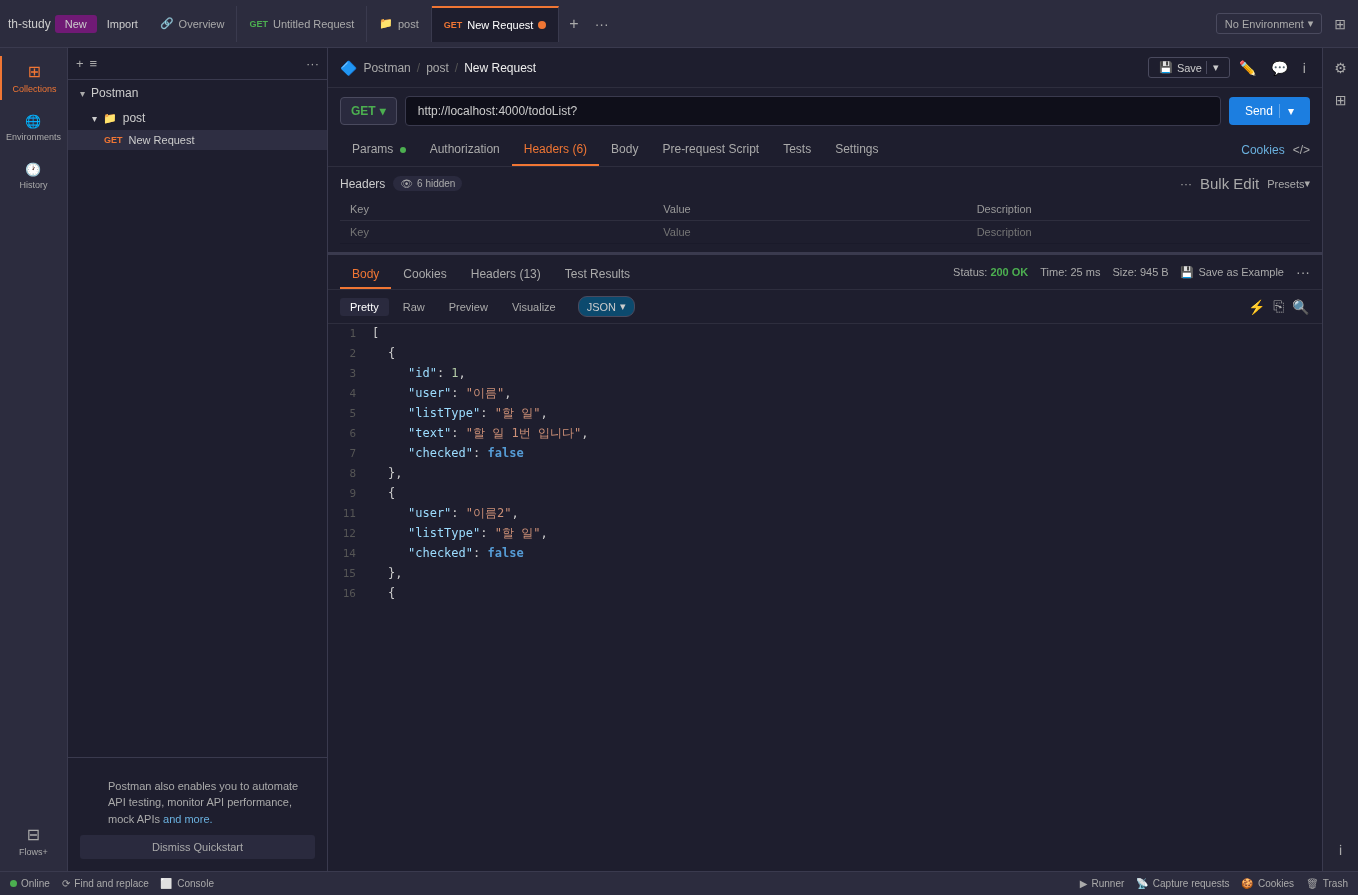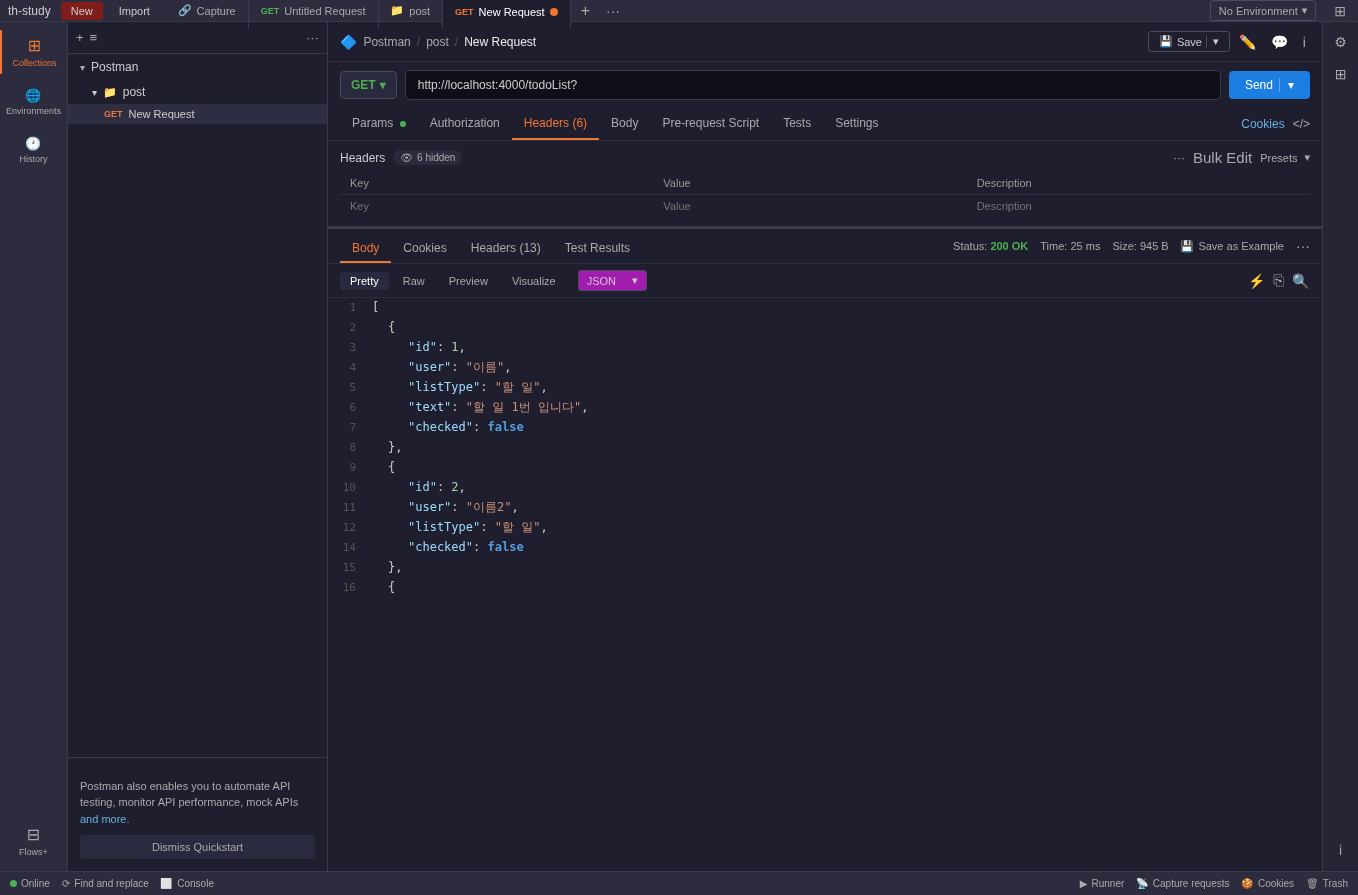--- a/index.html
+++ b/index.html
@@ -1,21 +1,21 @@
 <!DOCTYPE html>
 <html><head>
   <meta charset="utf-8">
   <style>
     * { box-sizing: border-box; margin: 0; padding: 0; }
     body { font-family: -apple-system, BlinkMacSystemFont, 'Segoe UI', sans-serif; font-size: 12px; background: #1a1a2e; color: #ccc; height: 895px; overflow: hidden; display: flex; flex-direction: column; }
 
     
-    .top-bar { display: flex; align-items: center; background: #2c2c3e; height: 22px; padding: 0 8px; gap: 6px; flex-shrink: 0; border-bottom: 1px solid #3a3a4e; }
+    .top-bar { display: flex; align-items: center; background: #2c2c3e; height: 48px; padding: 0 8px; flex-shrink: 0; border-bottom: 1px solid #3a3a4e; }
     .workspace-name { color: #ccc; font-size: 12px; font-weight: 500; margin-right: 4px; }
-    .btn-new { background: #7f1d1d; border: none; color: #ccc; padding: 3px 10px; border-radius: 3px; cursor: pointer; font-size: 11px; }
+    .btn-new { background: #701a75; border: none; color: #ccc; padding: 3px 10px; border-radius: 3px; cursor: pointer; font-size: 11px; }
     .btn-import { background: transparent; border: none; color: #ccc; padding: 3px 10px; cursor: pointer; font-size: 11px; }
     .tabs-bar { display: flex; align-items: center; flex: 1; overflow: hidden; gap: 0; }
     .tab { display: flex; align-items: center; gap: 5px; padding: 0 12px; height: 36px; font-size: 11px; color: #aaa; cursor: pointer; border-right: 1px solid #3a3a4e; white-space: nowrap; position: relative; }
     .tab.active { background: #1e1e2e; color: #fff; border-top: 2px solid #f07634; }
     .tab .method-badge { font-size: 9px; font-weight: bold; }
     .method-get { color: #4caf50; }
     .method-get-orange { color: #f07634; }
     .tab .close-dot { width: 8px; height: 8px; border-radius: 50%; background: #f07634; }
     .tab-add { padding: 0 10px; color: #aaa; cursor: pointer; font-size: 16px; line-height: 36px; }
     .tab-more { padding: 0 6px; color: #aaa; cursor: pointer; font-size: 14px; }
@@ -41,21 +41,21 @@
     .collection-item .chevron { font-size: 10px; color: #aaa; }
     .folder-item { padding: 5px 12px 5px 24px; cursor: pointer; display: flex; align-items: center; gap: 6px; color: #ccc; font-size: 12px; }
     .folder-item .folder-icon { color: #aaa; font-size: 11px; }
     .request-item { padding: 4px 12px 4px 36px; cursor: pointer; display: flex; align-items: center; gap: 6px; color: #ccc; font-size: 11px; background: #252535; }
     .request-item.active { background: #2e2e42; }
 
     
     .quickstart-panel { background: #1e1e2e; border-top: 1px solid #3a3a4e; padding: 12px; margin-top: auto; }
     .quickstart-panel .title { font-size: 13px; font-weight: bold; color: #eee; margin-bottom: 4px; }
     .quickstart-panel .subtitle { font-size: 13px; font-weight: bold; color: #eee; }
-    .quickstart-panel .desc { font-size: 11px; color: #aaa; margin-top: 8px; line-height: 1.5; }
+    .quickstart-panel .desc { font-size: 11px; color: #aaa; margin-top: 8px; line-height: 1.5; margin-left: 28px; }
     .quickstart-panel .desc a { color: #6ab0de; text-decoration: none; }
     .trophy-area { display: flex; align-items: center; justify-content: space-between; }
     .dismiss-btn { display: block; width: 100%; text-align: center; padding: 6px; background: #2a2a3e; color: #aaa; border: none; cursor: pointer; font-size: 11px; margin-top: 8px; border-radius: 3px; }
 
     
     .main-content { flex: 1; background: #1e1e2e; display: flex; flex-direction: column; overflow: hidden; }
 
     
     .breadcrumb { display: flex; align-items: center; padding: 8px 12px; gap: 6px; font-size: 12px; color: #aaa; border-bottom: 1px solid #2e2e3e; flex-shrink: 0; }
     .breadcrumb-icon { font-size: 14px; color: #aaa; }
@@ -84,37 +84,37 @@
     
     .headers-section { padding: 8px 12px; flex-shrink: 0; }
     .headers-label { display: flex; align-items: center; gap: 8px; font-size: 12px; color: #ccc; margin-bottom: 6px; }
     .hidden-badge { background: #2a2a3e; color: #aaa; padding: 2px 7px; border-radius: 10px; font-size: 10px; display: flex; align-items: center; gap: 4px; }
     .headers-table { width: 100%; border-collapse: collapse; font-size: 11px; }
     .headers-table th { text-align: left; padding: 5px 10px; color: #999; border-bottom: 1px solid #2e2e3e; font-weight: 500; }
     .headers-table td { padding: 5px 10px; color: #aaa; border-bottom: 1px solid #1a1a2a; }
     .headers-table td input { background: transparent; border: none; color: #999; font-size: 11px; width: 100%; outline: none; }
     .headers-table .th-more { width: 30px; }
     .bulk-edit-btn { background: none; border: none; color: #aaa; font-size: 15px; cursor: pointer; }
-    .presets-btn { background: none; border: none; color: #aaa; font-size: 11px; cursor: pointer; display: flex; align-items: center; gap: 7px; }
+    .presets-btn { background: none; border: none; color: #aaa; font-size: 11px; cursor: pointer; display: flex; align-items: center; gap: 0; }
 
     
     .response-section { flex: 1; display: flex; flex-direction: column; overflow: hidden; border-top: 3px solid #3a3a4e; }
     .resp-tabs-bar { display: flex; align-items: center; padding: 6px 12px 0; gap: 0; border-bottom: 1px solid #2e2e3e; flex-shrink: 0; }
     .resp-tab { padding: 6px 12px; font-size: 12px; color: #aaa; cursor: pointer; border-bottom: 2px solid transparent; }
     .resp-tab.active { color: #f07634; border-bottom-color: #f07634; }
     .resp-status { margin-left: auto; display: flex; align-items: center; gap: 12px; font-size: 11px; color: #aaa; padding-bottom: 6px; }
     .status-ok { color: #4caf50; font-weight: 600; }
     .save-example-btn { background: none; border: none; color: #aaa; cursor: pointer; font-size: 11px; display: flex; align-items: center; gap: 4px; }
     .resp-more { color: #aaa; cursor: pointer; font-size: 14px; background: none; border: none; }
 
     
     .resp-format-bar { display: flex; align-items: center; padding: 6px 12px; gap: 4px; border-bottom: 1px solid #2e2e3e; flex-shrink: 0; }
     .format-btn { background: none; border: none; padding: 3px 10px; border-radius: 3px; cursor: pointer; font-size: 11px; color: #aaa; }
     .format-btn.active { background: #2a2a3e; color: #fff; }
-    .json-select { background: #a21caf; border: 1px solid #4a4a5e; color: #ccc; padding: 3px 8px; border-radius: 3px; font-size: 11px; cursor: pointer; margin-left: 8px; display: flex; align-items: center; gap: 16px; }
+    .json-select { background: #0c4a6e; border: 1px solid #4a4a5e; color: #ccc; padding: 3px 8px; border-radius: 9px; font-size: 11px; cursor: pointer; margin-left: 8px; display: flex; align-items: center; gap: 4px; }
     .resp-format-right { margin-left: auto; display: flex; align-items: center; gap: 8px; }
     .filter-icon { color: #aaa; font-size: 14px; cursor: pointer; }
     .copy-icon { color: #aaa; font-size: 14px; cursor: pointer; }
     .search-icon { color: #aaa; font-size: 14px; cursor: pointer; }
 
     
     .json-viewer { flex: 1; overflow-y: auto; font-family: 'Consolas', 'Monaco', monospace; font-size: 12px; line-height: 1.6; background: #1e1e2e; }
     .json-line { display: flex; min-height: 20px; }
     .line-num { width: 40px; text-align: right; color: #555; padding-right: 12px; flex-shrink: 0; user-select: none; font-size: 11px; padding-top: 1px; }
     .line-content { flex: 1; padding-left: 4px; white-space: pre; }
@@ -147,21 +147,21 @@
 <body>
 
 <div class="top-bar">
   <span class="workspace-name">th-study</span>
   <button class="btn-new">New</button>
   <button class="btn-import">Import</button>
   <div class="tabs-bar">
 
     <div class="tab">
       <span style="font-size:11px;">🔗</span>
-      <span>Capture</span>
+      <span>Overview</span>
     </div>
 
     <div class="tab">
       <span class="method-badge method-get">GET</span>
       <span>Untitled Request</span>
     </div>
 
     <div class="tab">
       <span>📁</span>
       <span>post</span>
@@ -410,24 +410,20 @@
         </div>
         <div class="json-line">
           <span class="line-num">8</span>
           <span class="line-content indent-1"><span class="j-brace">}</span><span class="j-comma">,</span></span>
         </div>
         <div class="json-line">
           <span class="line-num">9</span>
           <span class="line-content indent-1"><span class="j-brace">{</span></span>
         </div>
         <div class="json-line">
-          <span class="line-num">10</span>
-          <span class="line-content indent-2"><span class="j-key">"id"</span><span class="j-colon">: </span><span class="j-num">2</span><span class="j-comma">,</span></span>
-        </div>
-        <div class="json-line">
           <span class="line-num">11</span>
           <span class="line-content indent-2"><span class="j-key">"user"</span><span class="j-colon">: </span><span class="j-str">"이름2"</span><span class="j-comma">,</span></span>
         </div>
         <div class="json-line">
           <span class="line-num">12</span>
           <span class="line-content indent-2"><span class="j-key">"listType"</span><span class="j-colon">: </span><span class="j-str">"할 일"</span><span class="j-comma">,</span></span>
         </div>
         <div class="json-line">
           <span class="line-num">14</span>
           <span class="line-content indent-2"><span class="j-key">"checked"</span><span class="j-colon">: </span><span class="j-bool">false</span></span>

